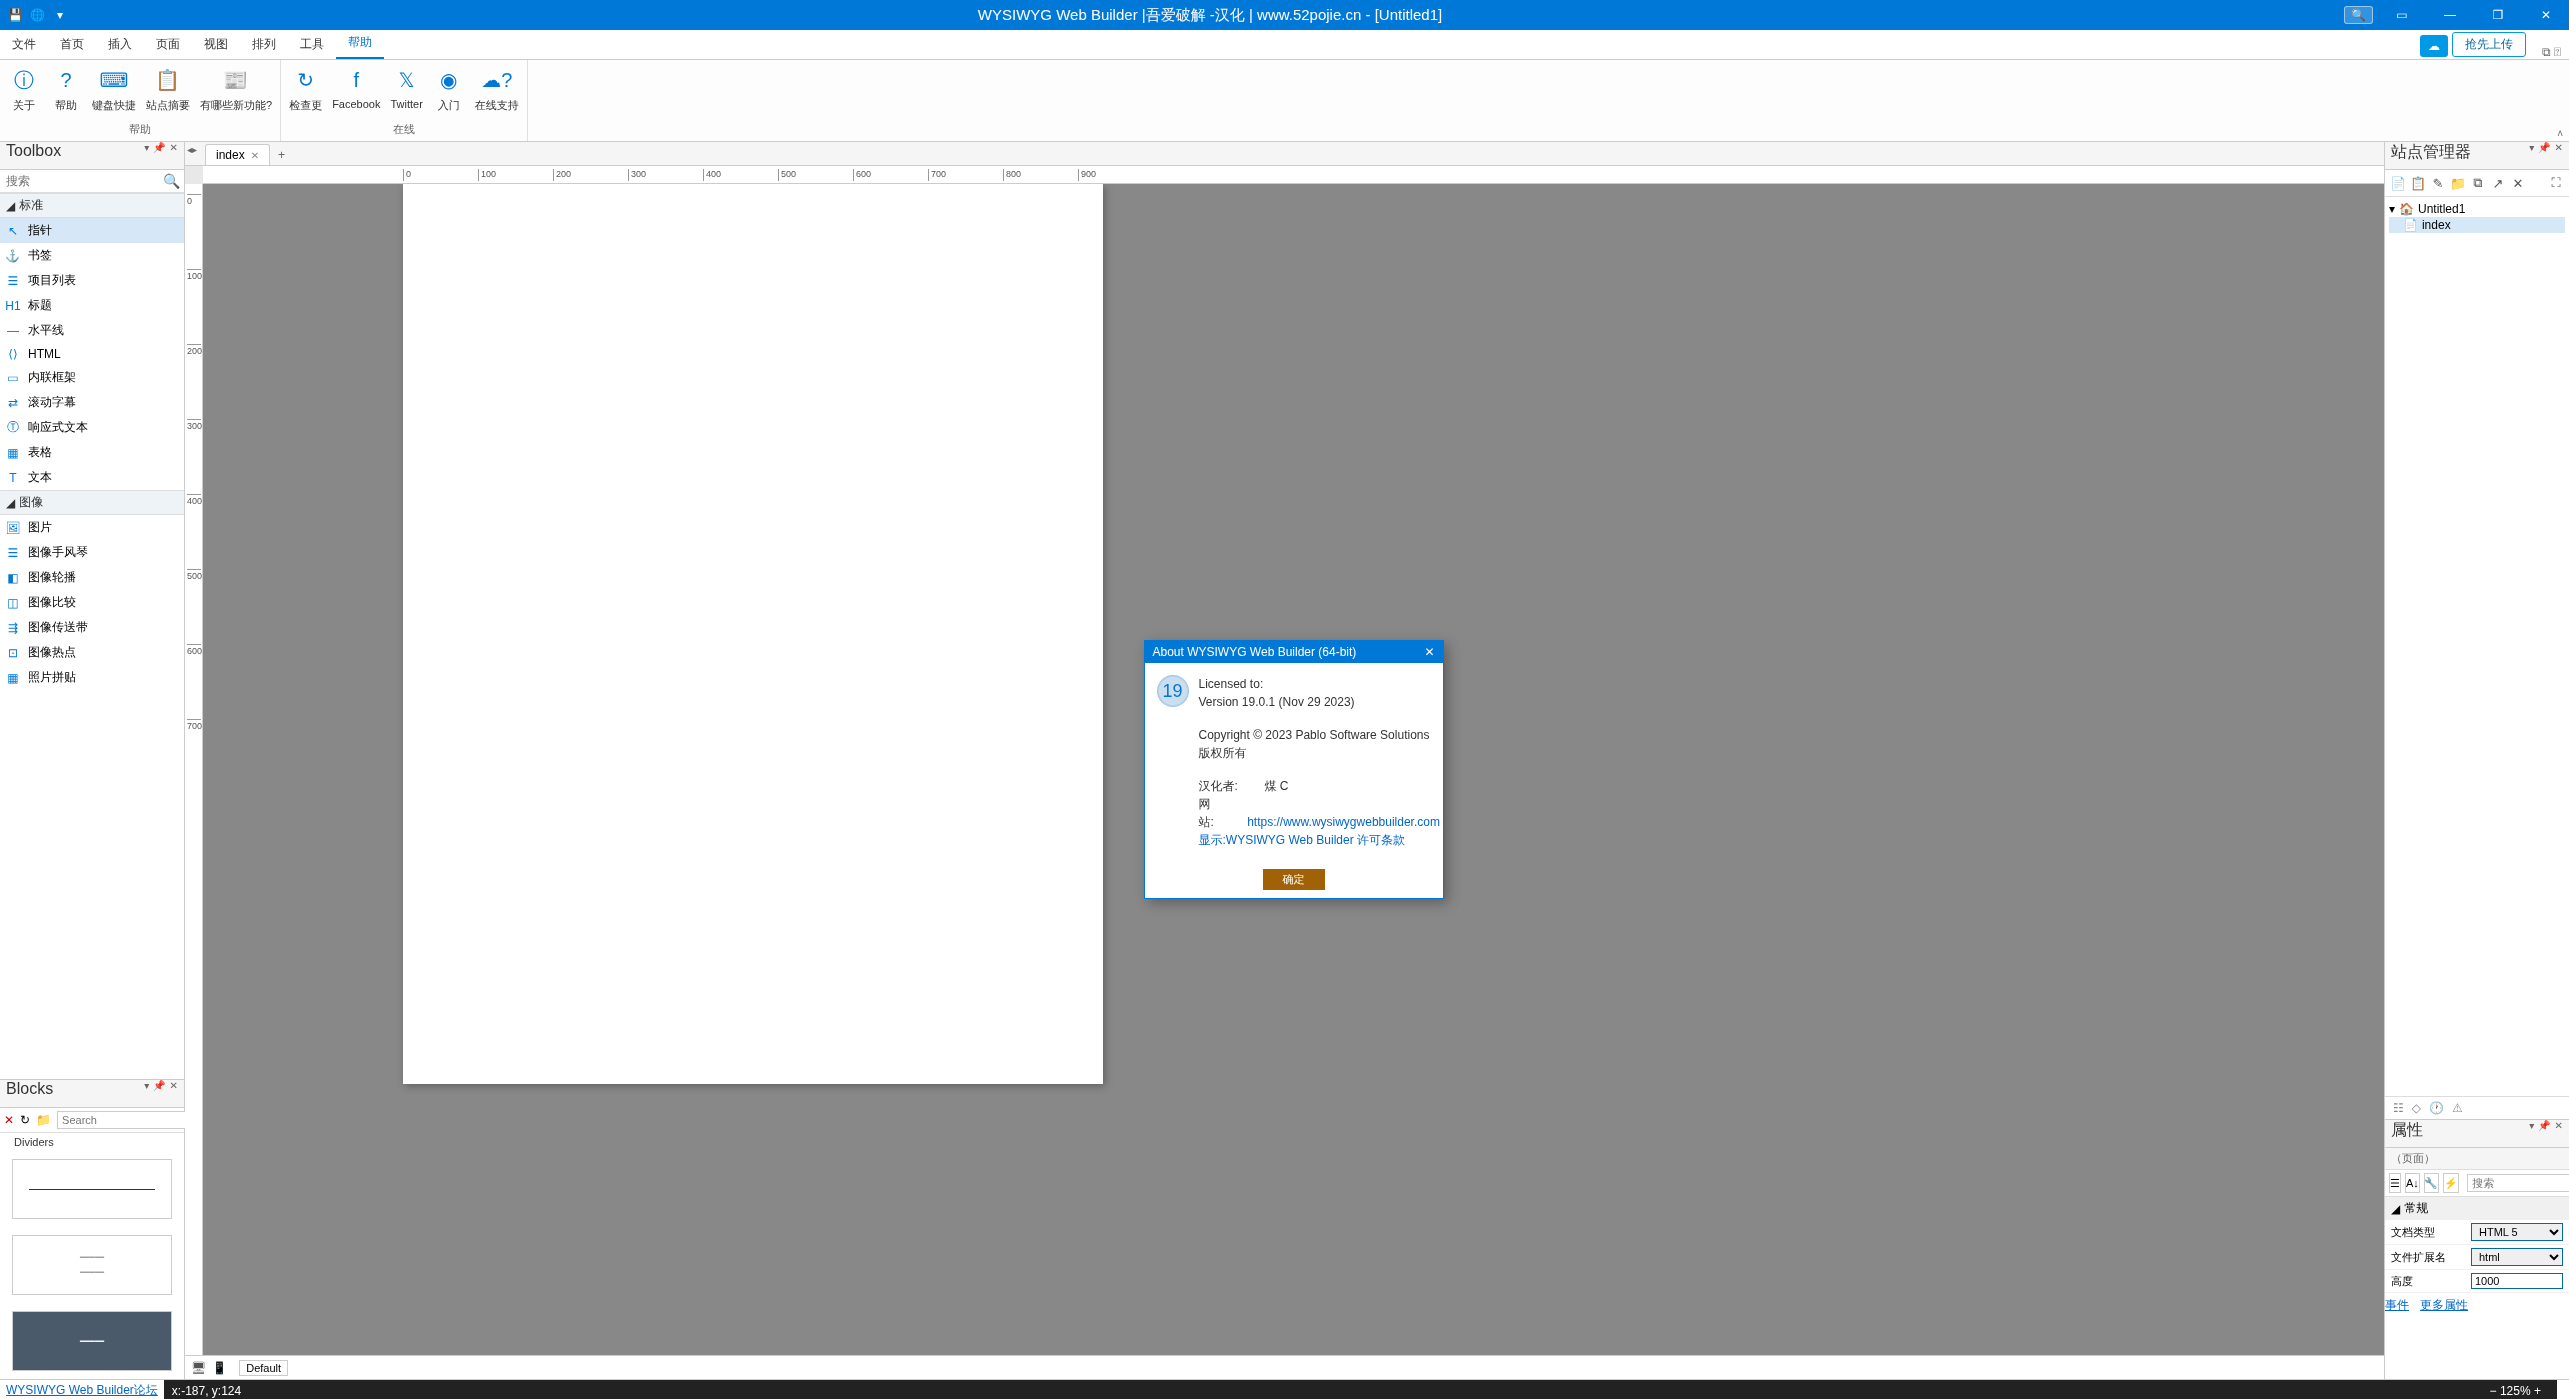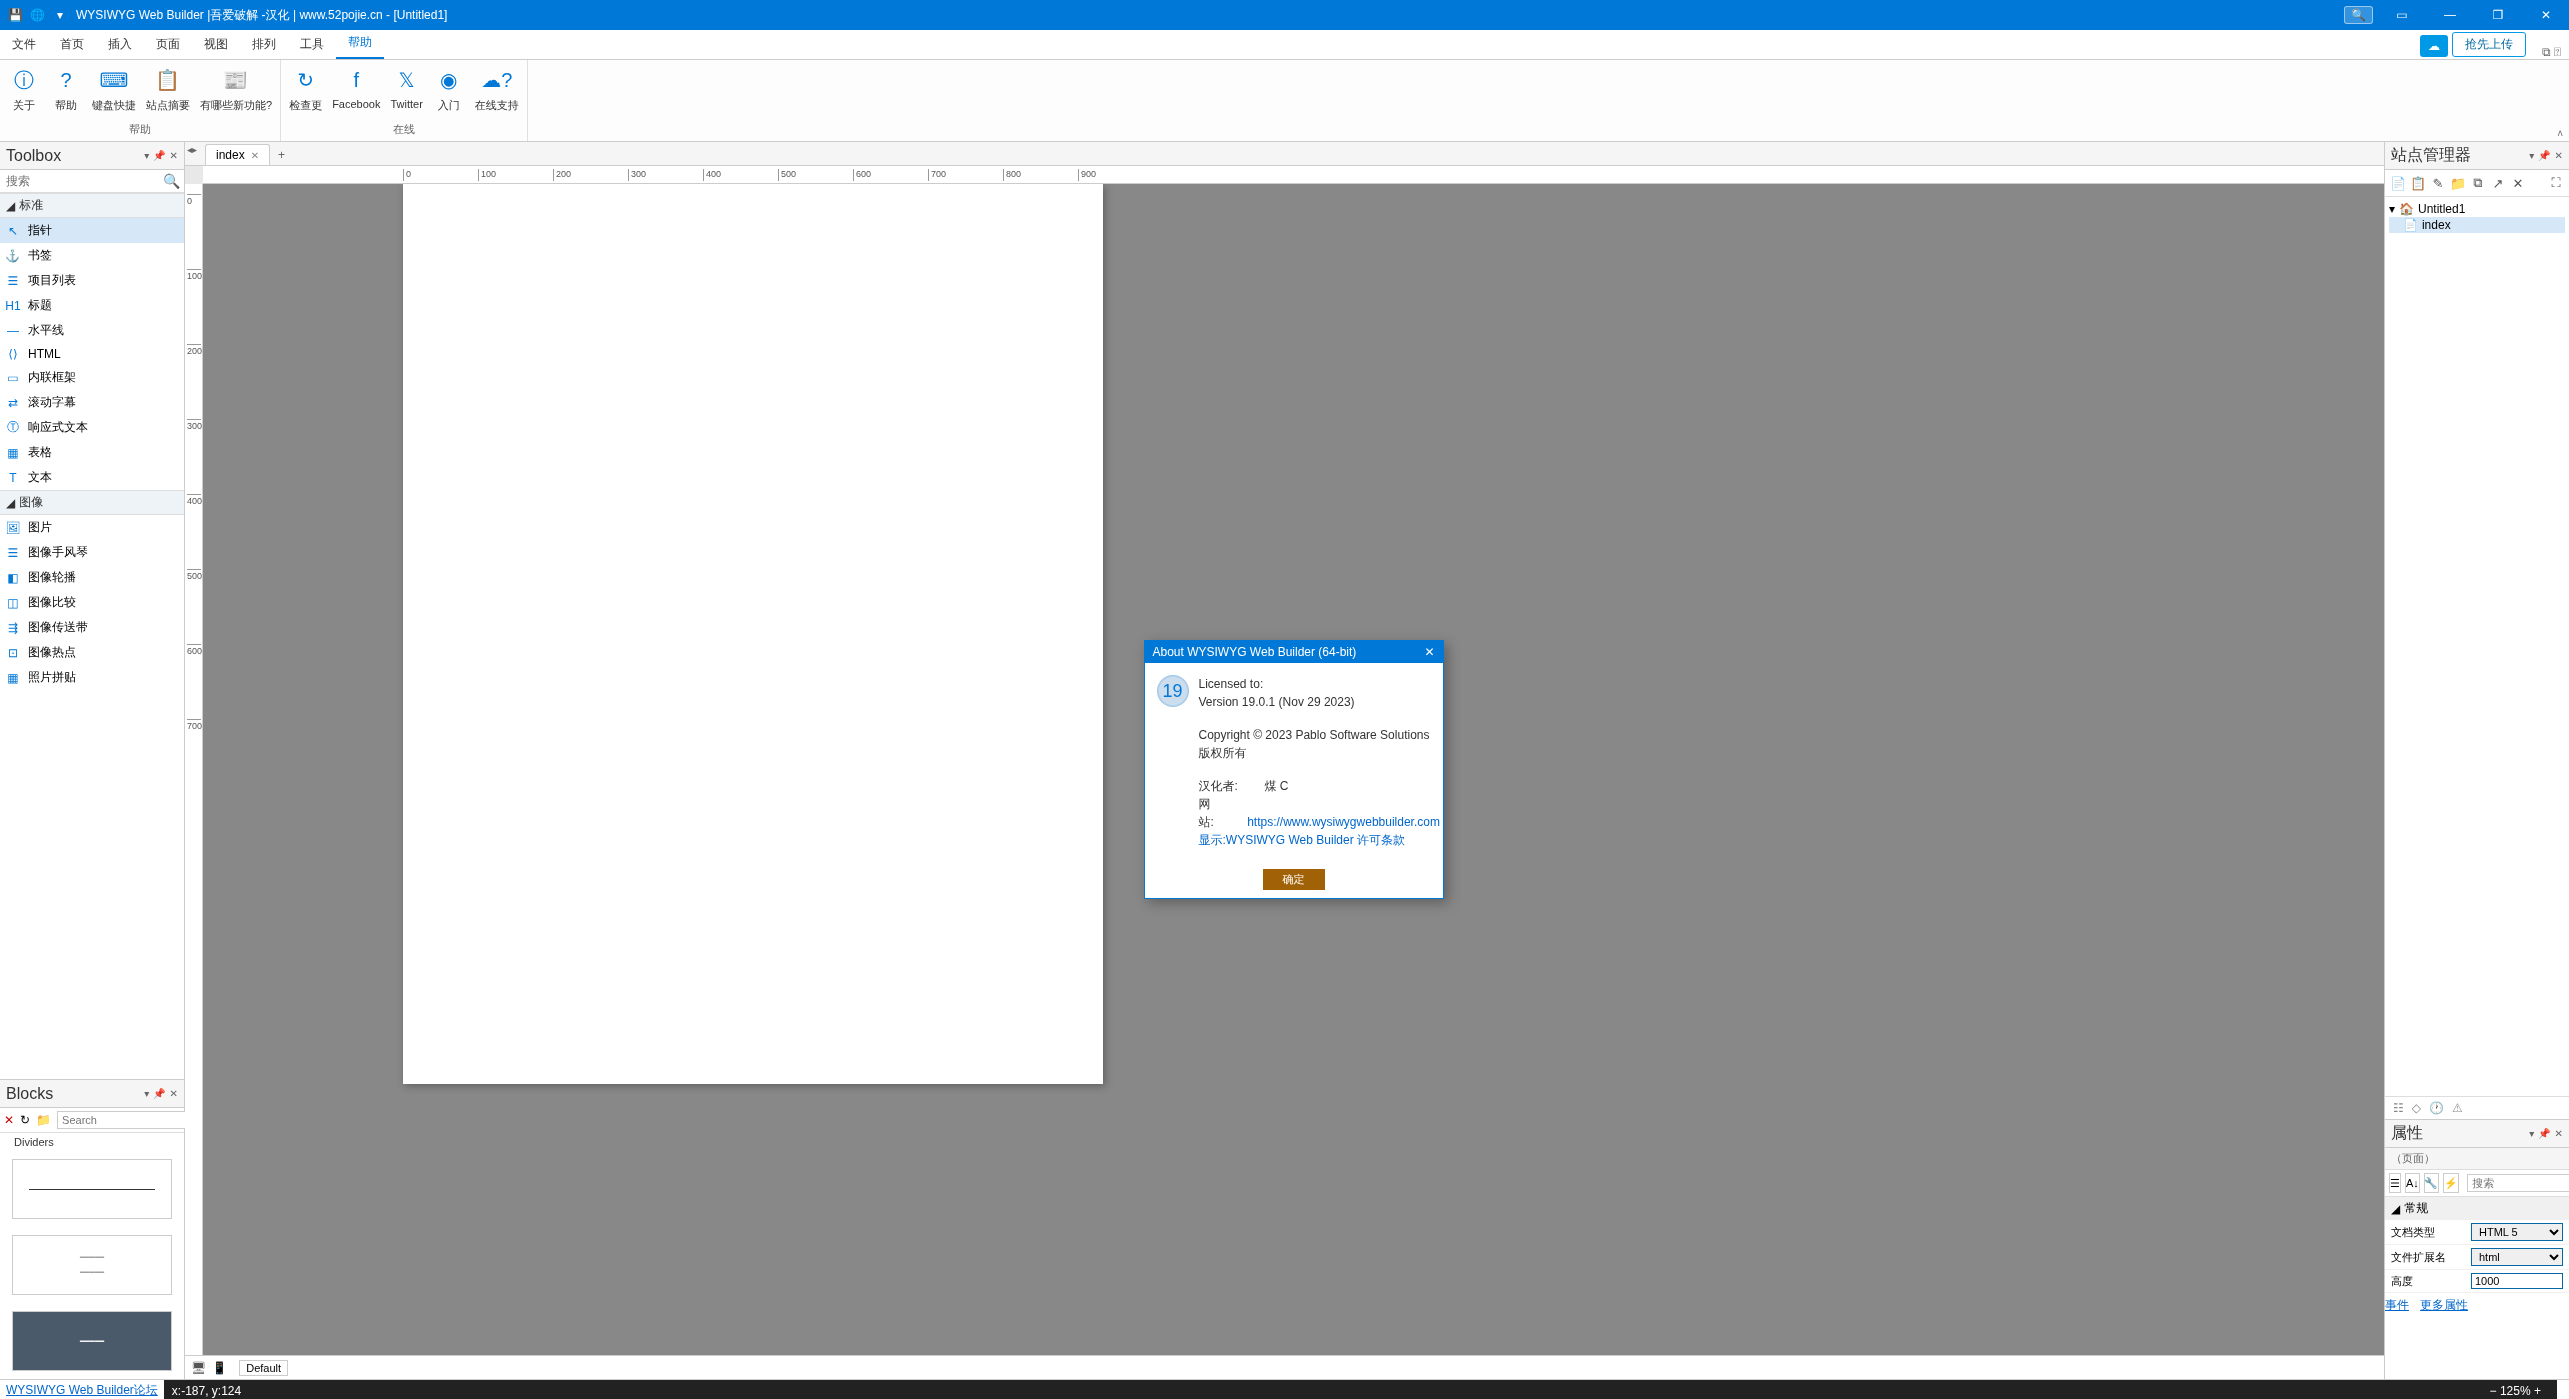--- a/index.html
+++ b/index.html
@@ -1,40 +1,40 @@
 <!DOCTYPE html>
 <html><head>
 <meta charset="utf-8">
 <style>
 *{box-sizing:border-box;margin:0;padding:0;font-family:"Microsoft YaHei","Segoe UI",sans-serif;font-size:12px;user-select:none}
 html,body{width:100%;height:100%;overflow:hidden;background:#fff}
 .titlebar{height:30px;background:#0078d7;display:flex;align-items:center;color:#fff}
 .titlebar .left-icons{display:flex;gap:6px;padding:0 8px}
 .titlebar .left-icons span{width:16px;height:16px;display:flex;align-items:center;justify-content:center;font-size:12px}
-.titlebar .title{flex:1;font-size:12px}
+.titlebar .title{flex:1;text-align:center;font-size:15px}
 .titlebar .right-controls{display:flex;align-items:center;gap:2px}
 .titlebar .right-controls .tb-btn{width:46px;height:30px;display:flex;align-items:center;justify-content:center;font-size:12px}
 .titlebar .search-pill{background:rgba(255,255,255,.2);border:1px solid rgba(255,255,255,.5);border-radius:3px;padding:1px 6px;margin-right:4px}
 .menubar{height:30px;background:#fff;border-bottom:1px solid #ccc;display:flex;align-items:end}
 .menubar .menu{padding:6px 12px;font-size:12px;color:#333;cursor:pointer}
 .menubar .menu.active{border-bottom:2px solid #0078d7;color:#0078d7}
 .menubar .spacer{flex:1}
 .menubar .cloud-btn{background:#0099e5;color:#fff;padding:4px 8px;border-radius:3px;margin:2px}
 .menubar .upload-btn{border:1px solid #0099e5;color:#0369a1;padding:3px 12px;border-radius:3px;margin:2px 8px 2px 2px}
 .ribbon{height:82px;background:#fdfdfd;border-bottom:1px solid #ccc;display:flex;position:relative}
 .ribbon-group{display:flex;flex-direction:column;align-items:center;padding:2px 4px;border-right:1px solid #e0e0e0}
 .ribbon-items{display:flex;gap:2px}
 .ribbon-item{display:flex;flex-direction:column;align-items:center;padding:2px 4px;cursor:pointer;min-width:38px}
 .ribbon-item .ic{width:32px;height:32px;display:flex;align-items:center;justify-content:center;color:#0078d7;font-size:20px}
 .ribbon-item span{font-size:11px;color:#333;margin-top:2px;white-space:nowrap}
 .ribbon-group-label{font-size:11px;color:#666;margin-top:auto;padding:2px}
 .ribbon-collapse{position:absolute;right:6px;bottom:2px;font-size:10px;color:#666}
 .main{display:flex;height:calc(100vh - 162px)}
 .left-col{width:185px;display:flex;flex-direction:column;border-right:1px solid #ccc}
-.panel-header{height:28px;background:#f5f5f5;display:flex;align-items:center;padding:0 6px;border-bottom:1px solid #ccc}
+.panel-header{height:28px;background:#f5f5f5;display:flex;align-items:flex-start;padding:0 6px;border-bottom:1px solid #ccc}
 .panel-header .title{font-size:16px;color:#333;flex:1}
 .panel-header .ctrl{font-size:10px;color:#666;margin-left:4px;cursor:pointer}
 .search-row{display:flex;align-items:center;border-bottom:1px solid #ddd;padding:2px 4px}
 .search-row input{flex:1;border:none;outline:none;font-size:12px;padding:2px}
 .search-row .sicon{color:#0078d7;font-size:14px}
 .toolbox-list{flex:1;overflow-y:auto}
 .tb-cat{background:#eef3f8;padding:3px 6px;font-size:11px;color:#333;border-top:1px solid #ddd;border-bottom:1px solid #ddd;display:flex;align-items:center;gap:4px}
 .tb-item{padding:4px 6px;display:flex;align-items:center;gap:8px;cursor:pointer;font-size:12px}
 .tb-item.sel{background:#d6e8f7}
 .tb-item .ti{width:14px;height:14px;display:inline-flex;align-items:center;justify-content:center;color:#0078d7;font-size:12px}

